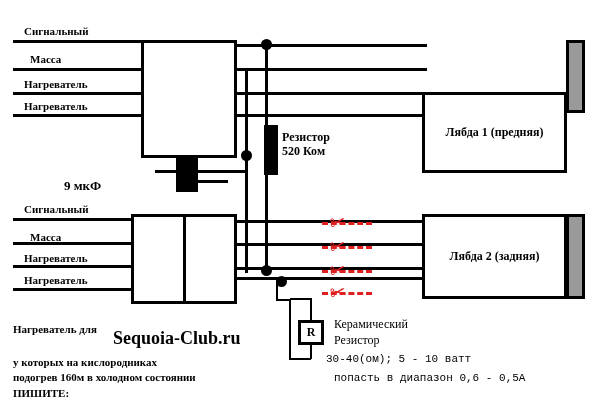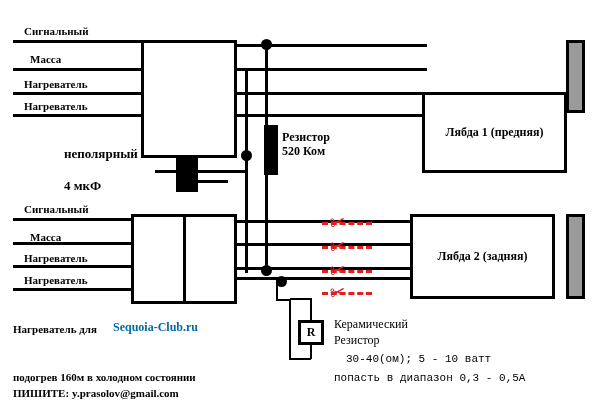--- a/index.html
+++ b/index.html
@@ -124,24 +124,25 @@
     font-family: "Liberation Serif", serif;
     font-size: 11px;
     font-weight: bold;
     color: #000000;
     white-space: nowrap;
     line-height: 15px;
   }
   .brand {
     position: absolute;
     font-family: "Liberation Serif", serif;
-    font-size: 12px;
-    font-weight: bold;
-    color: #0369a1;
-    white-space: nowrap;
+    font-size: 18px;
+    font-weight: bold;
+    color: #000000;
+    white-space: nowrap;
+    margin-top: 8px;
   }
   .cer-text {
     position: absolute;
     font-family: "Liberation Serif", serif;
     font-size: 12px;
     font-weight: normal;
     color: #000000;
     white-space: nowrap;
     line-height: 16px;
   }
@@ -187,23 +188,23 @@
   <div class="wire v" style="left:245px; top:68px; height:205px;"></div>
 
   <div class="resistor-v" style="left:264px; top:125px; width:14px; height:50px;"></div>
   <div class="res-label" style="left:282px; top:130px;">
     <span>Резистор</span><br>
     <span>520 Ком</span>
   </div>
   <div class="node" style="left:241px; top:150px;"></div>
 
   <div class="cap-label" style="left:64px; top:146px;">
-    <span>неполярный</span><br>
     <br>
-    <span>4 мкФ</span>
+    <br>
+    <span>9 мкФ</span>
   </div>
   <div class="cap-body" style="left:176px; top:156px; width:22px; height:36px;"></div>
   <div class="wire h" style="left:198px; top:170px; width:49px;"></div>
   <div class="wire h" style="left:198px; top:180px; width:30px;"></div>
   <div class="wire h" style="left:155px; top:170px; width:22px;"></div>
 
   <div class="pin-label" style="left:24px; top:203px;">Сигнальный</div>
   <div class="pin-label" style="left:30px; top:231px;">Масса</div>
   <div class="pin-label" style="left:24px; top:252px;">Нагреватель</div>
   <div class="pin-label" style="left:24px; top:274px;">Нагреватель</div>
@@ -214,21 +215,21 @@
   <div class="wire h" style="left:13px; top:288px; width:120px;"></div>
 
   <div class="box" style="left:131px; top:214px; width:106px; height:90px;"></div>
   <div class="wire v" style="left:183px; top:214px; height:90px;"></div>
 
   <div class="wire h" style="left:237px; top:220px; width:190px;"></div>
   <div class="wire h" style="left:237px; top:243px; width:190px;"></div>
   <div class="wire h" style="left:237px; top:267px; width:190px;"></div>
   <div class="wire h" style="left:237px; top:277px; width:190px;"></div>
 
-  <div class="lambda-box" style="left:410px; top:214px; width:145px; height:85px;">
+  <div class="lambda-box" style="left:422px; top:214px; width:145px; height:85px;">
     <span class="lambda-label">Лябда 2 (задняя)</span>
   </div>
   <div class="lambda-cap" style="left:566px; top:214px; width:19px; height:85px;"></div>
 
   <div class="node" style="left:261px; top:265px;"></div>
   <div class="node" style="left:276px; top:276px;"></div>
 
   <div class="dash-h" style="left:322px; top:222px; width:50px;"></div>
   <div class="cut" style="left:330px; top:213px;">✂</div>
   <div class="dash-h" style="left:322px; top:246px; width:50px;"></div>
@@ -247,22 +248,22 @@
   <div class="wire thin" style="left:290px; top:298px; width:22px;"></div>
 
   <div class="cer-box" style="left:298px; top:320px; width:26px; height:25px;">
     <span>R</span>
   </div>
 
   <div class="cer-text" style="left:334px; top:316px;">
     <span>Керамический</span><br>
     <span>Резистор</span>
   </div>
-  <div class="cer-mono" style="left:346px; top:351px;">30-40(ом);  5 - 10 ватт</div>
-  <div class="cer-mono" style="left:334px; top:370px;">попасть в диапазон 0,3 - 0,5А</div>
+  <div class="cer-mono" style="left:326px; top:351px;">30-40(ом);  5 - 10 ватт</div>
+  <div class="cer-mono" style="left:334px; top:370px;">попасть в диапазон 0,6 - 0,5А</div>
 
   <div class="footer-text" style="left:13px; top:322px;">Нагреватель для</div>
   <div class="brand" style="left:113px; top:320px;">Sequoia-Club.ru</div>
+  <div class="footer-text" style="left:13px; top:355px;">у которых на кислородниках</div>
   <div class="footer-text" style="left:13px; top:370px;">подогрев 160м в холодном состоянии</div>
   <div class="footer-text" style="left:13px; top:386px;">ПИШИТЕ:</div>
-  <div class="footer-text" style="left:72px; top:386px;">y.prasolov@gmail.com</div>
 
 </div>
 
 </body></html>

